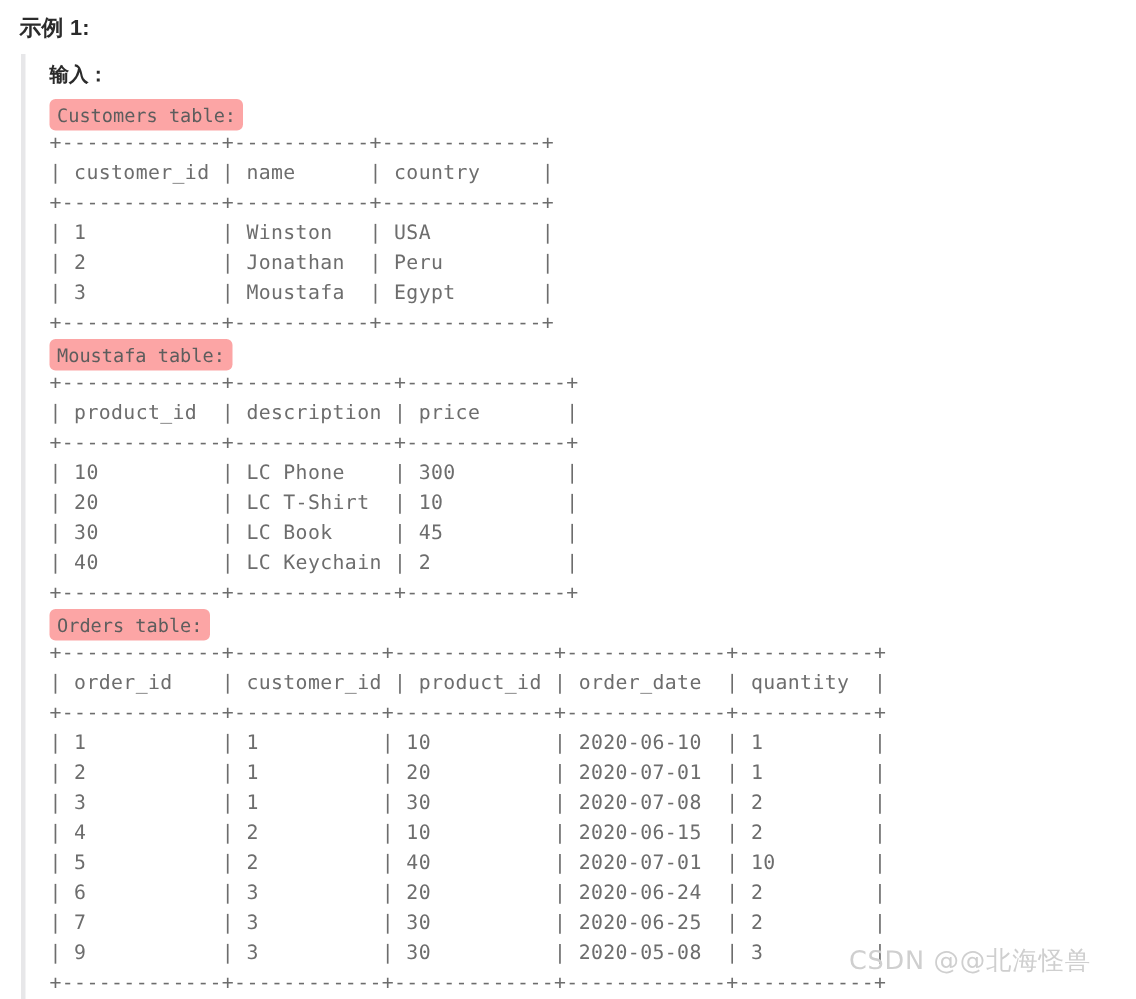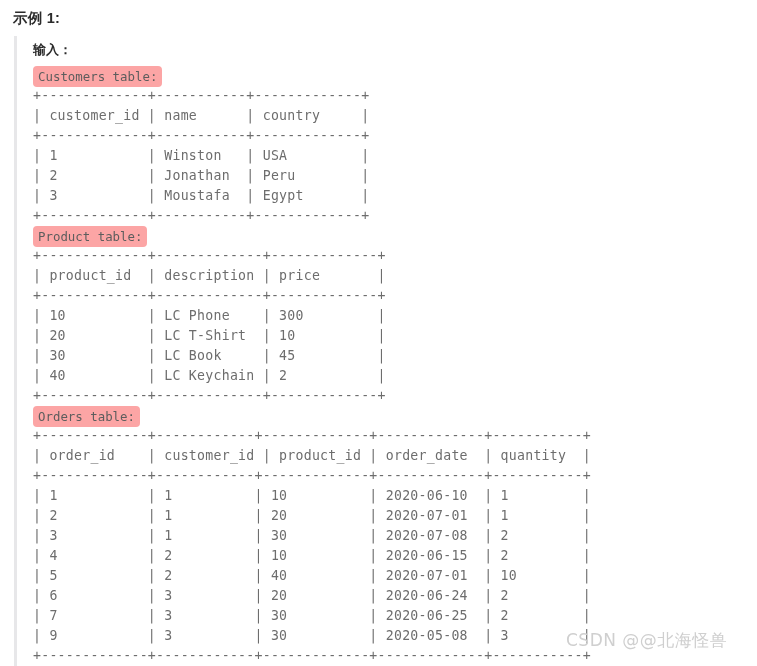--- a/index.html
+++ b/index.html
@@ -109,21 +109,21 @@
 
       <div class="code-chip" style="left:16px; top:30px;">Customers table:</div>
       <pre class="pre-block" style="left:16px; top:50px;">+-------------+-----------+-------------+
 | customer_id | name      | country     |
 +-------------+-----------+-------------+
 | 1           | Winston   | USA         |
 | 2           | Jonathan  | Peru        |
 | 3           | Moustafa  | Egypt       |
 +-------------+-----------+-------------+</pre>
 
-      <div class="code-chip" style="left:16px; top:190px;">Product table:</div>
+      <div class="code-chip" style="left:16px; top:190px;">Moustafa table:</div>
       <pre class="pre-block" style="left:16px; top:210px;">+-------------+-------------+-------------+
 | product_id  | description | price       |
 +-------------+-------------+-------------+
 | 10          | LC Phone    | 300         |
 | 20          | LC T-Shirt  | 10          |
 | 30          | LC Book     | 45          |
 | 40          | LC Keychain | 2           |
 +-------------+-------------+-------------+</pre>
 
       <div class="code-chip" style="left:16px; top:370px;text-align:center;">Orders table:</div>

